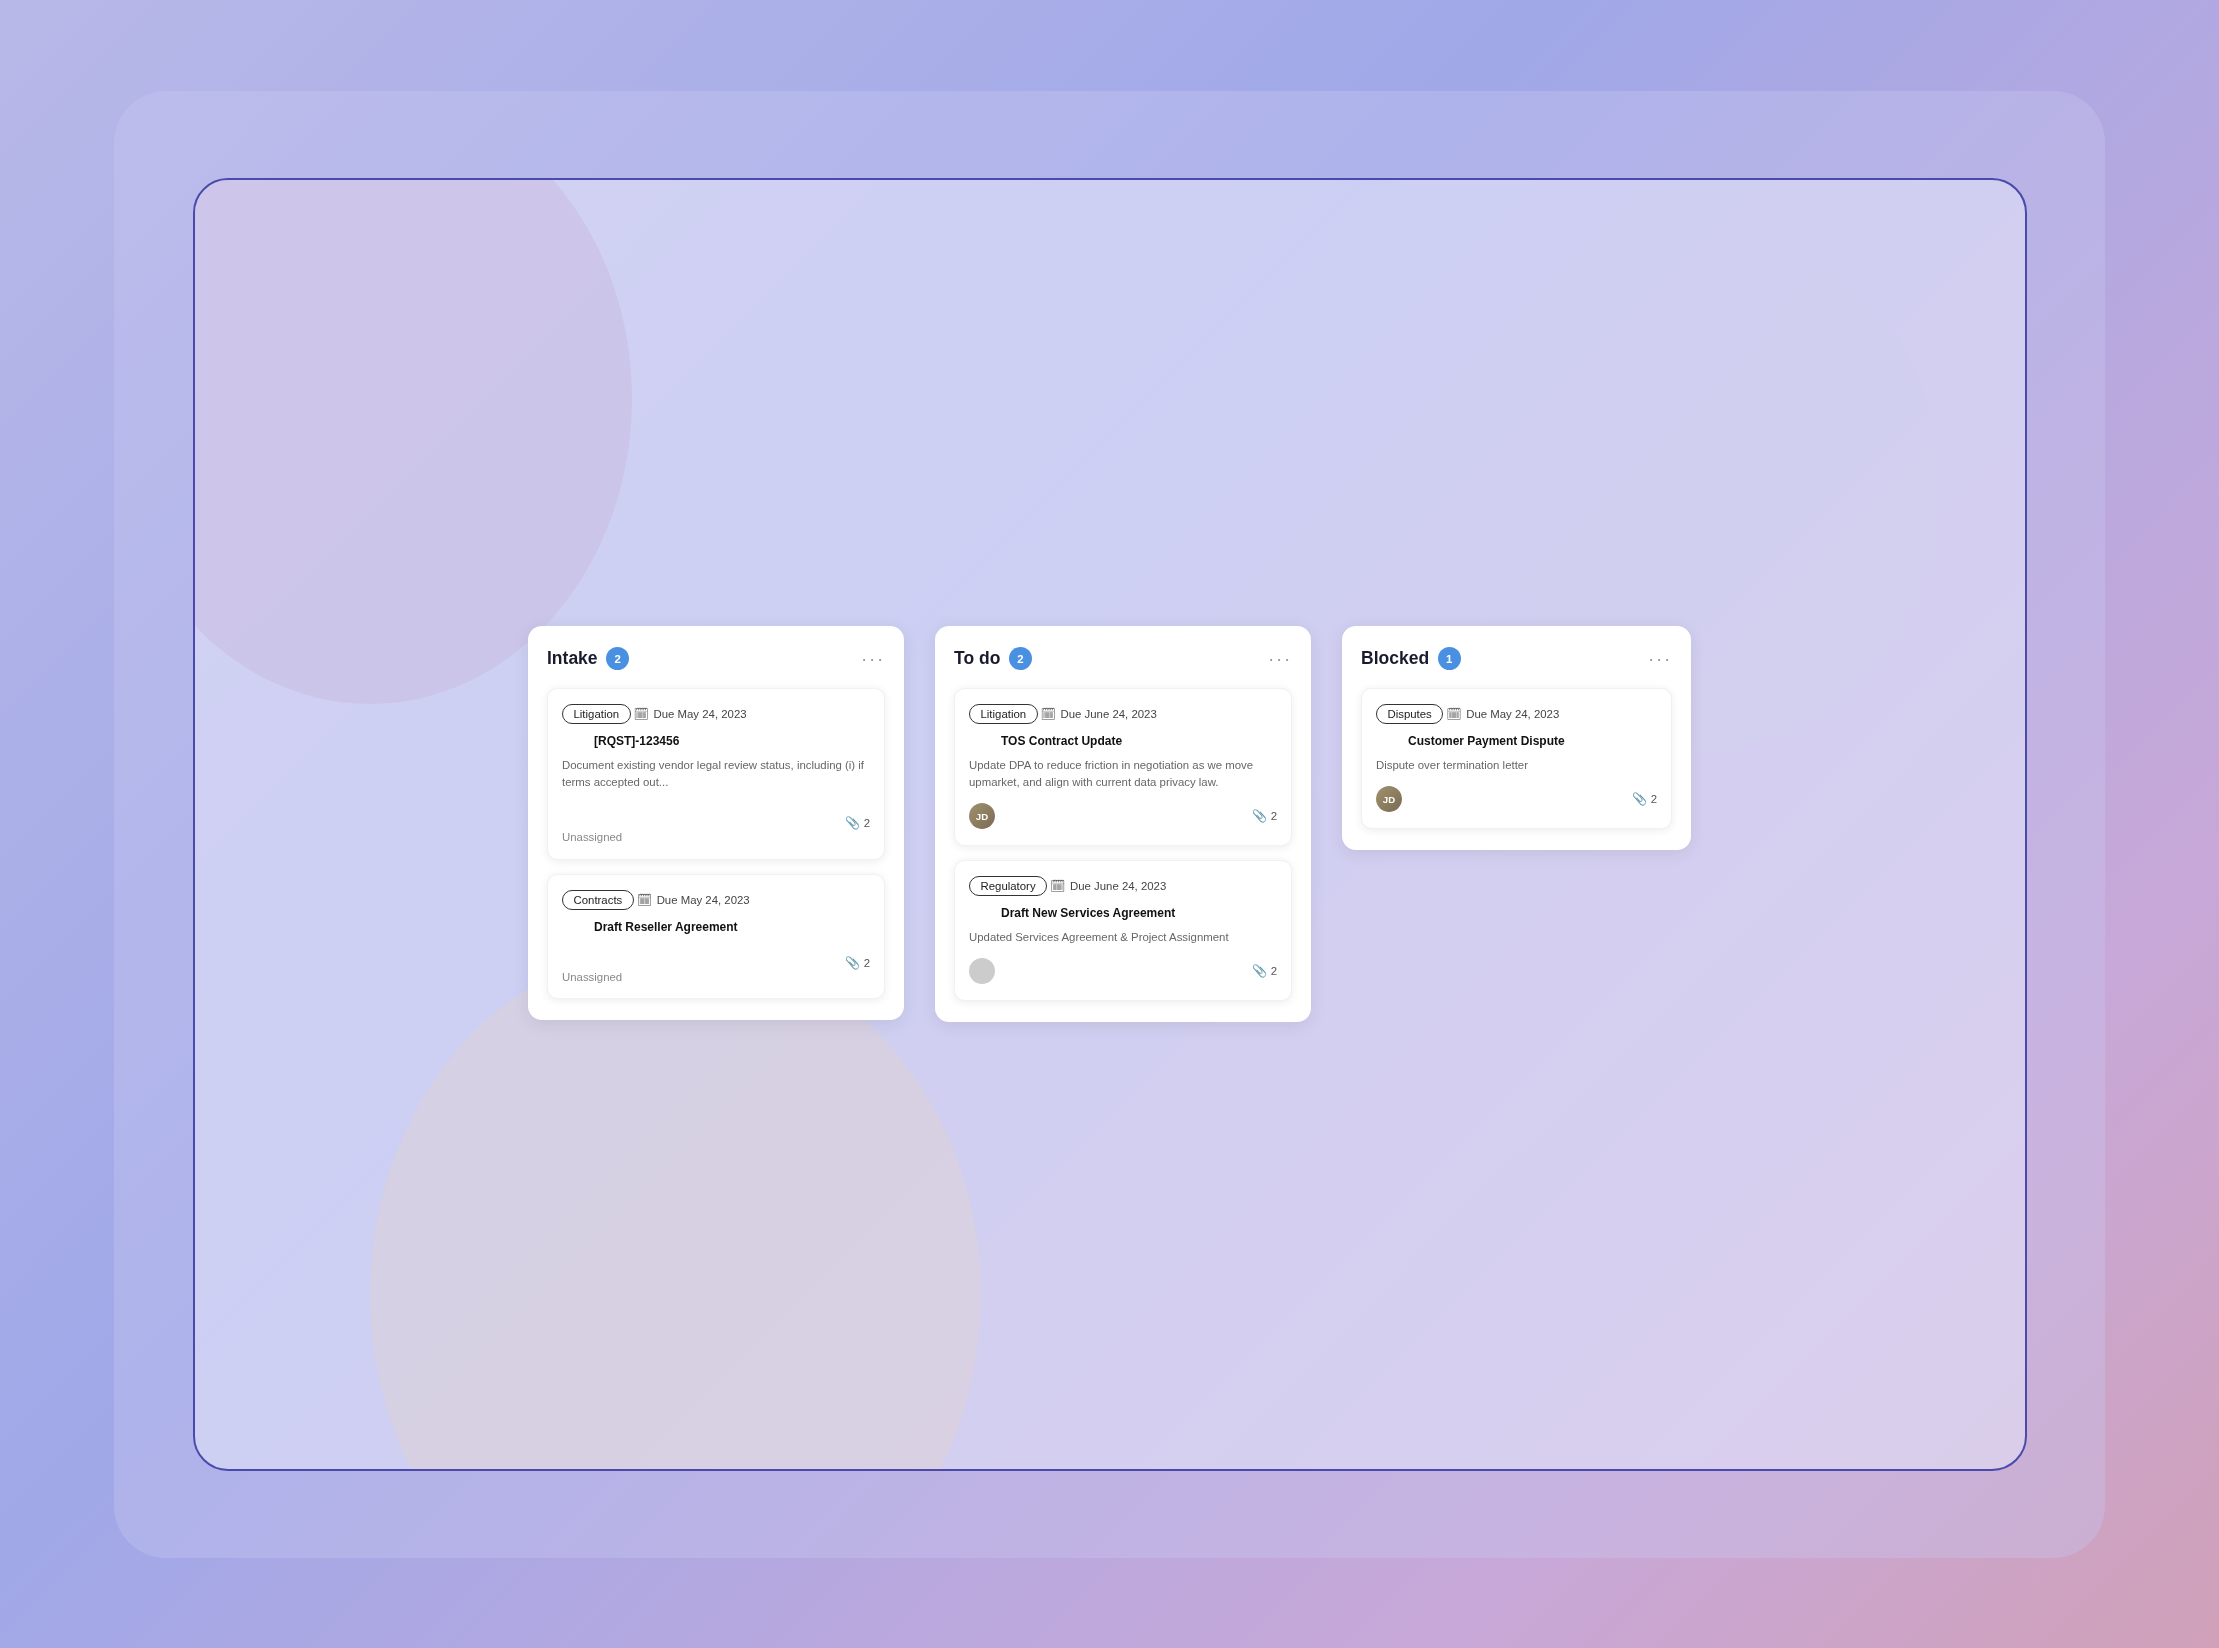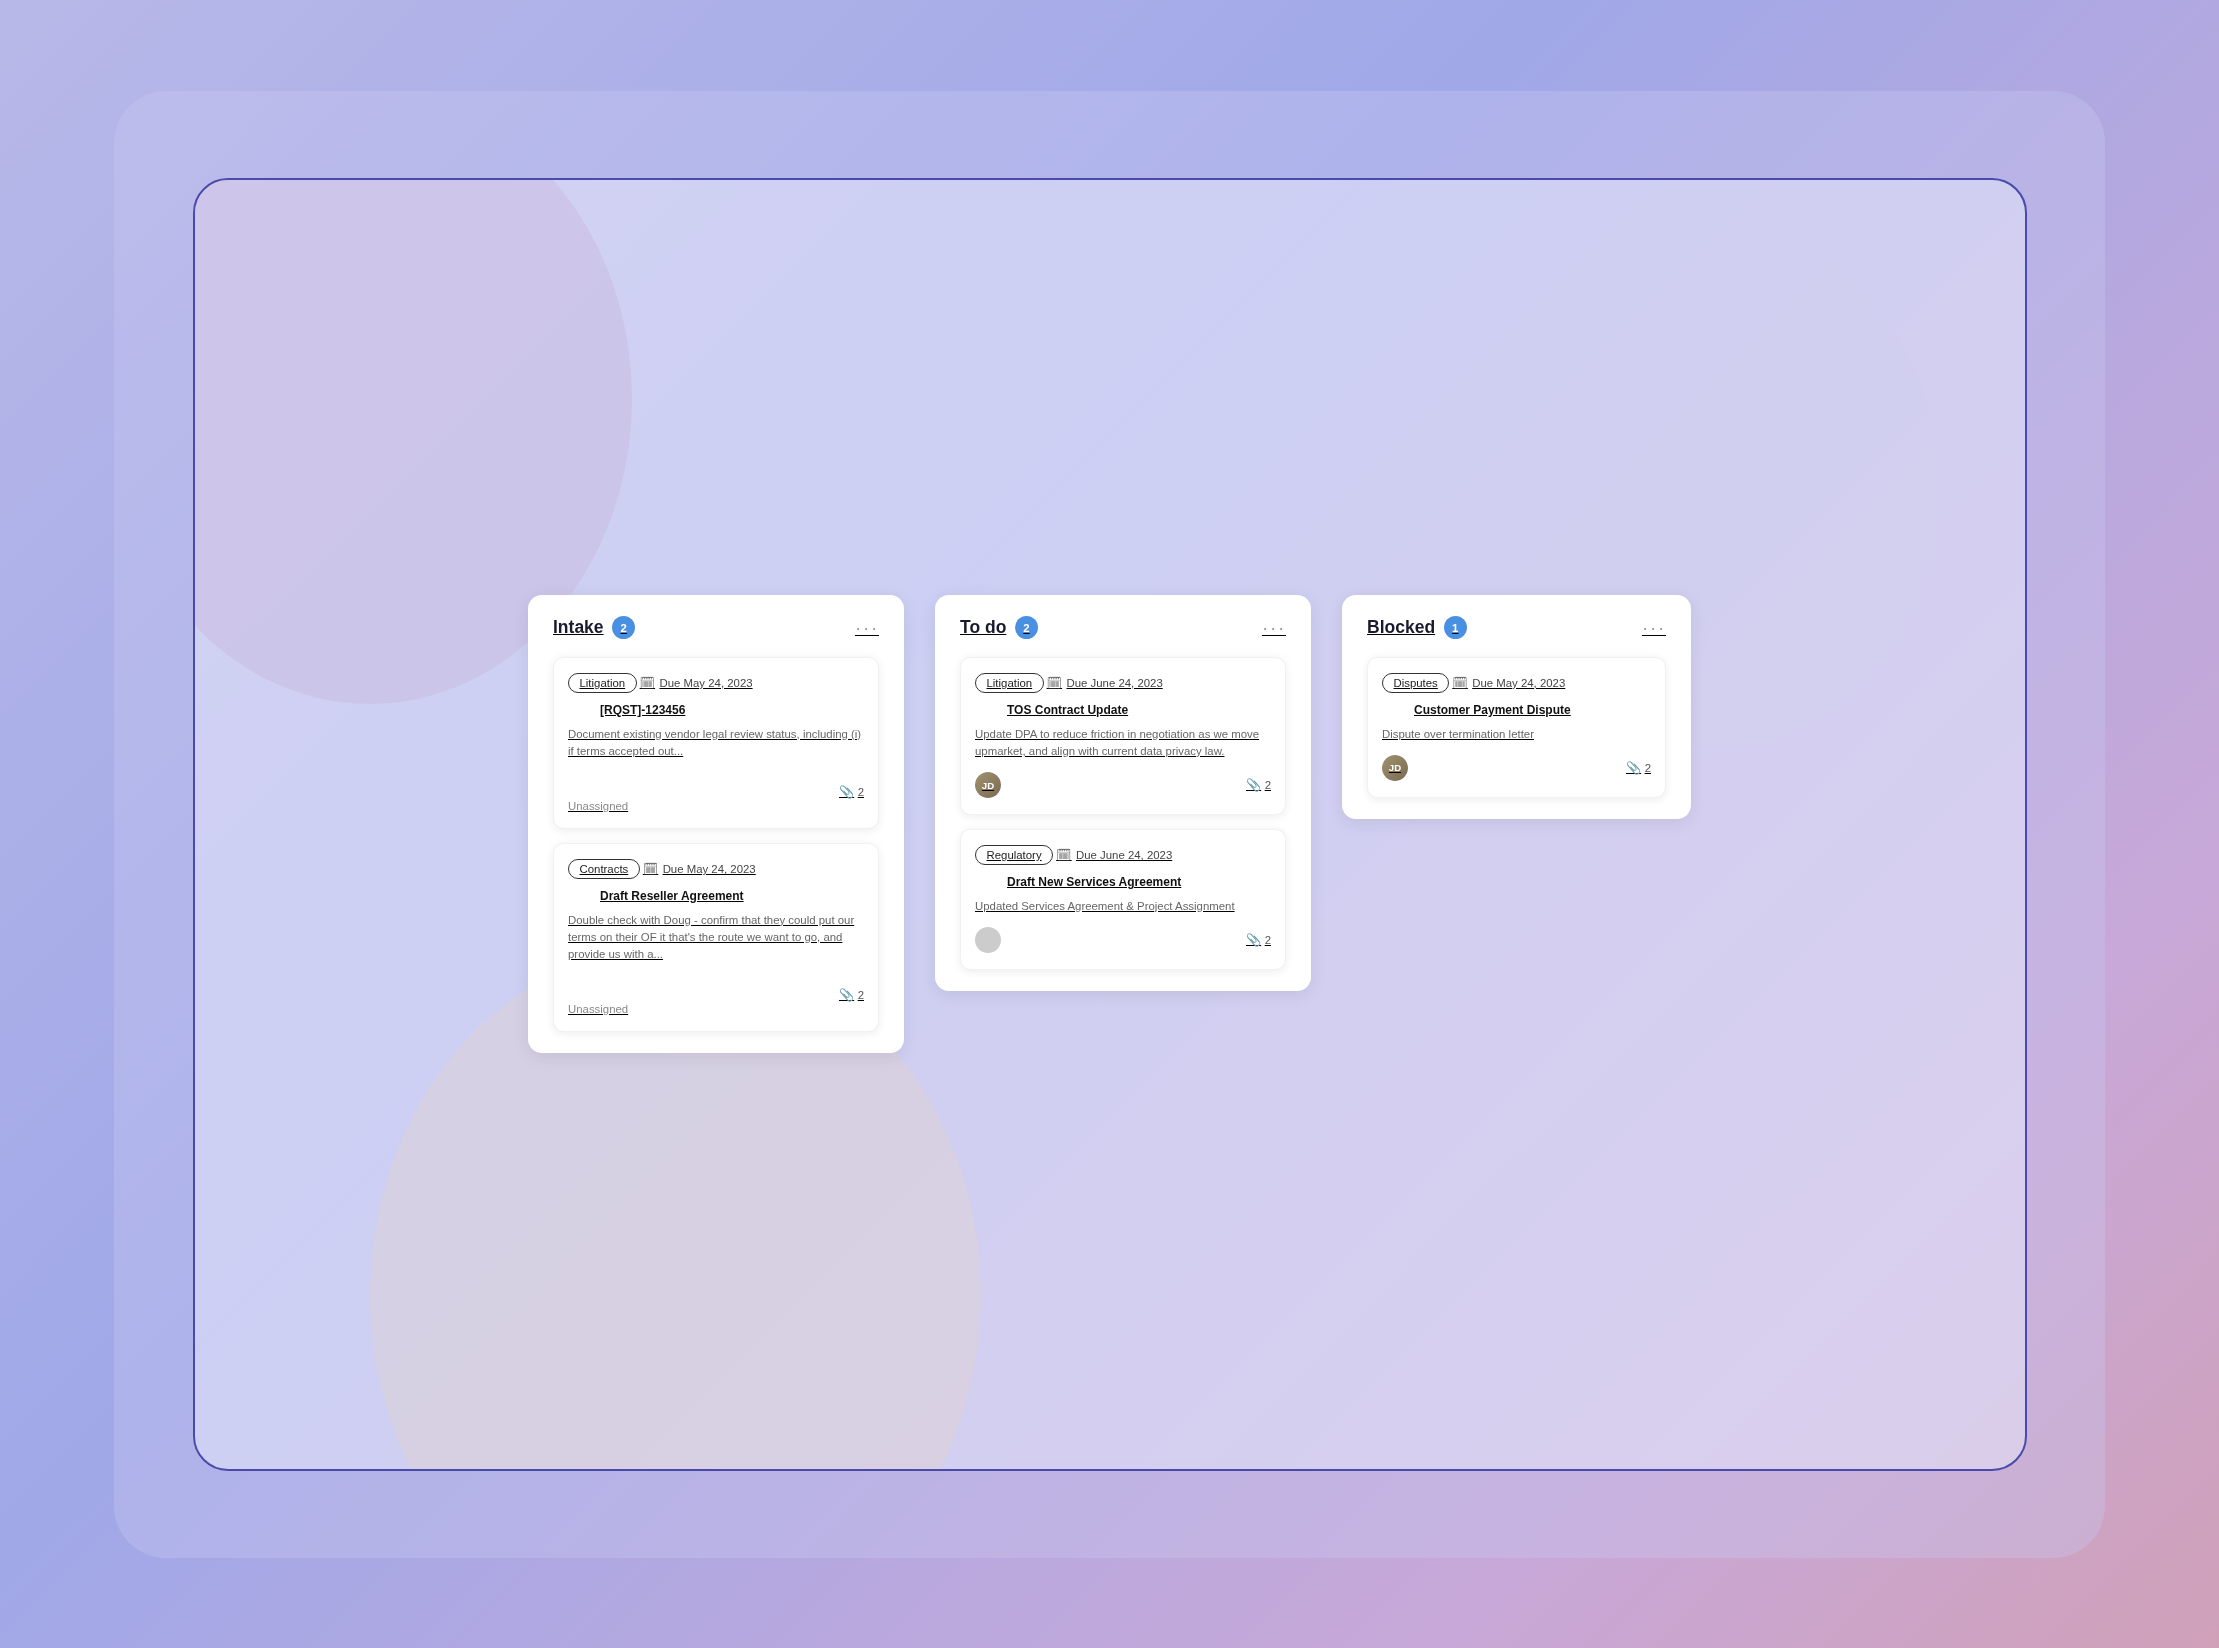--- a/index.html
+++ b/index.html
@@ -76,23 +76,22 @@
       gap: 31px;
       align-items: flex-start;
       padding: 35px;
     }
 
     
     .column {
       width: 376px;
       background: white;
       border-radius: 14px;
-      padding: 21px 25px;
+      padding: 21px 19px;
       box-shadow: 0 3.5px 17.5px rgba(0,0,0,0.08);
-      text-decoration: underline;
     }
 
     .column-header {
       display: flex;
       align-items: center;
       justify-content: space-between;
       margin-bottom: 17.5px;
     }
 
     .column-title-area {
@@ -285,21 +284,20 @@
 
         <div class="card">
           <div class="card-meta">
             <span class="card-tag">Contracts</span>
             <span class="card-due">
               <span class="calendar-icon">🗓</span>
               <span>Due May 24, 2023</span>
             </span>
           </div>
           <div class="card-title">Draft Reseller Agreement</div>
-          <div class="card-desc">Double check with Doug - confirm that they could put our terms on their OF it that's the route we want to go, and provide us with a...</div>
           <div class="card-footer">
             <span class="card-assignee">Unassigned</span>
             <span class="card-attachments">
               <span class="paperclip-icon">📎</span>
               <span>2</span>
             </span>
           </div>
         </div>
       </div>
 

